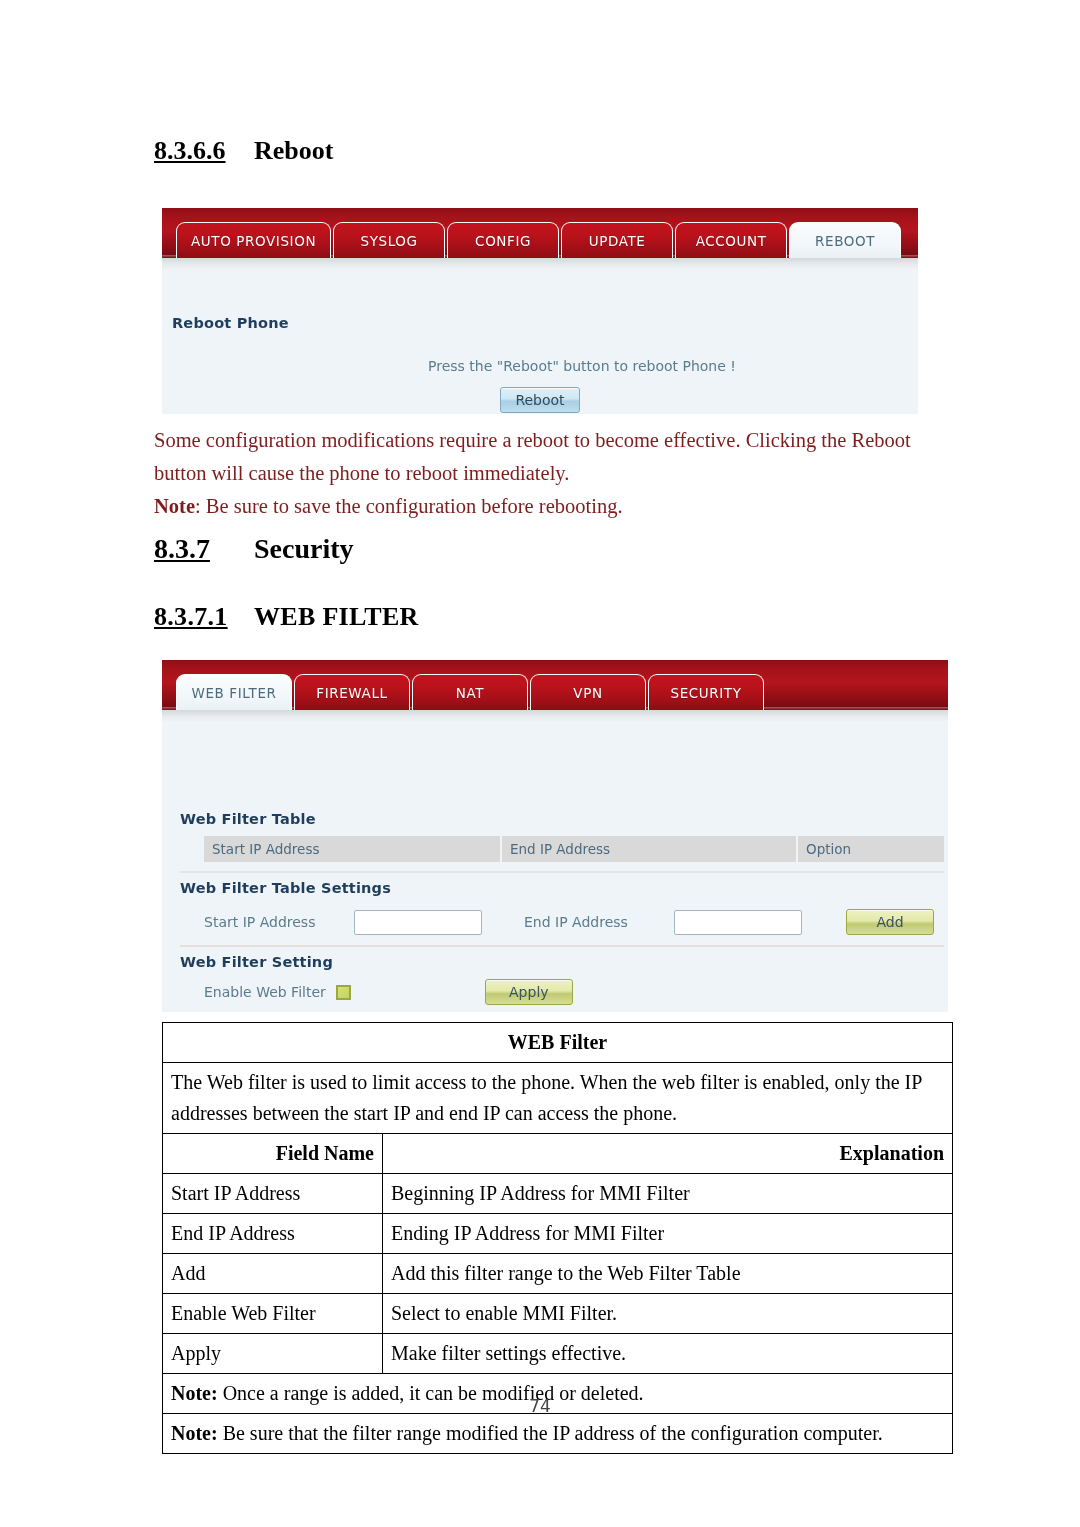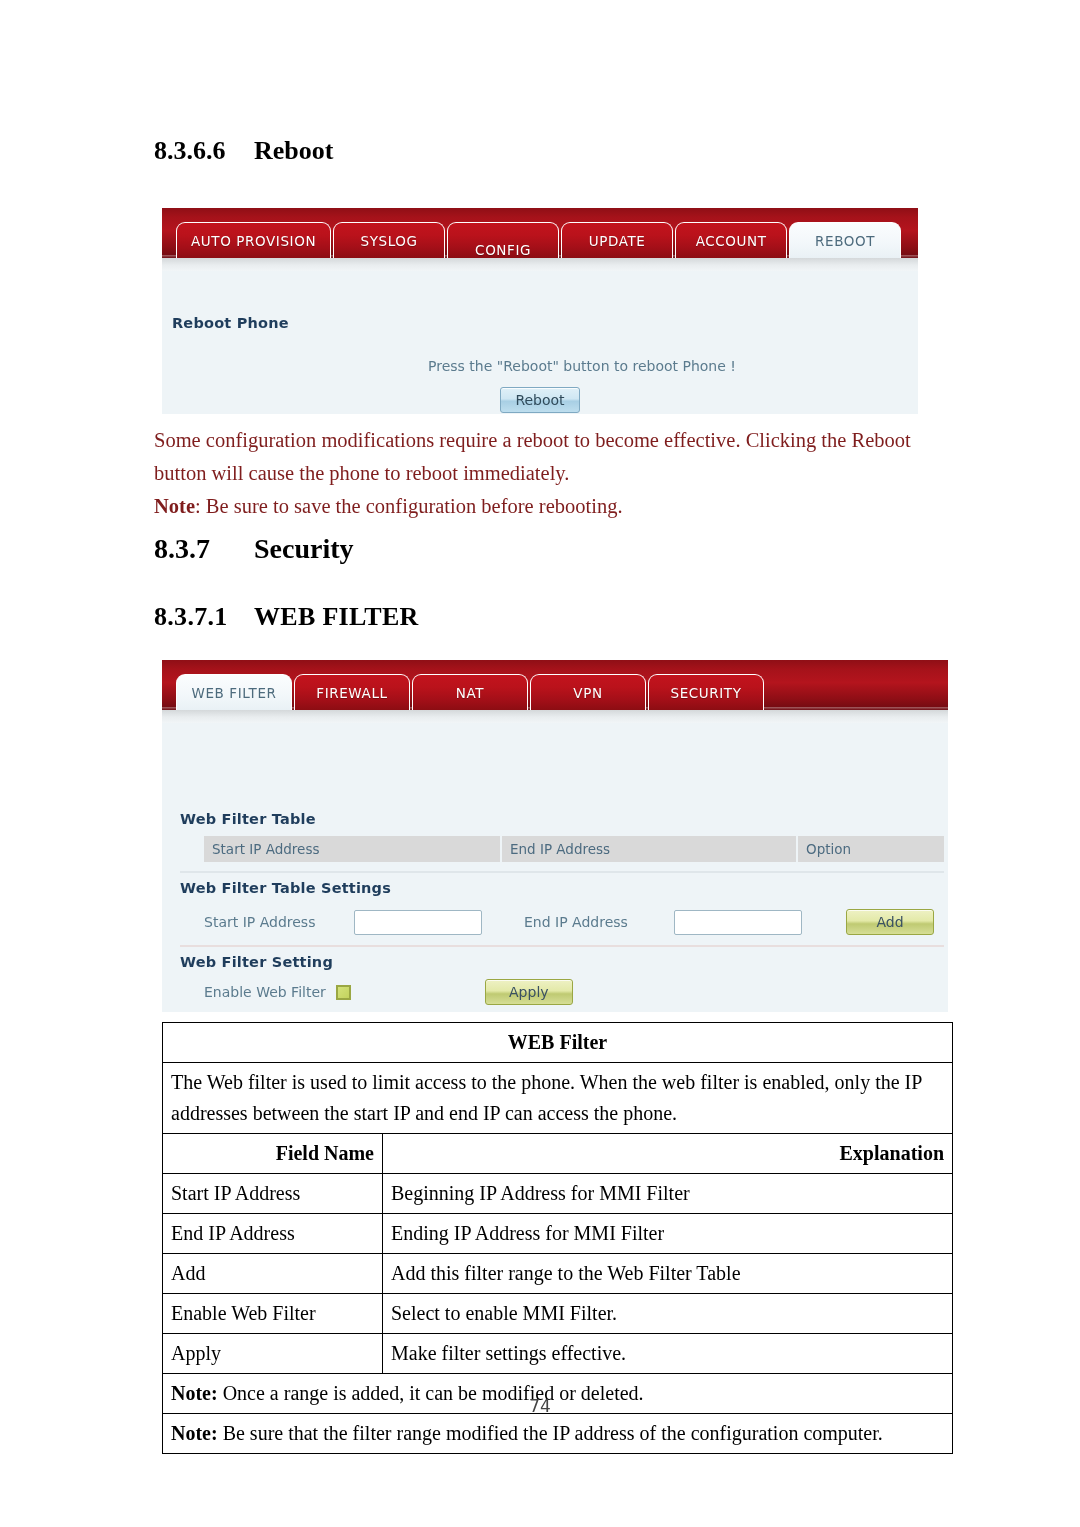--- a/index.html
+++ b/index.html
@@ -23,21 +23,21 @@
   }
 
   
   .h-sec {
     font-family: "Liberation Serif", serif;
     font-weight: bold;
     color: #000;
     display: flex;
     align-items: baseline;
   }
-  .h-sec .num { display: inline-block; }
+  .h-sec .num { display: inline-block; text-decoration: underline; }
   .h-sec .txt { display: inline-block; }
 
   .h-l4 { font-size: 26px; margin: 0; }
   .h-l4 .num { width: 100px; }
 
   .h-l3 { font-size: 28px; margin: 0; }
   .h-l3 .num { width: 100px; }
 
   .h-l4b { font-size: 26px; margin: 0; letter-spacing: 0.3px; }
   .h-l4b .num { width: 100px; }
@@ -249,21 +249,21 @@
 
   <div class="panel" style="position:absolute; left:162px; top:208px; width:756px; height:206px;">
     <div class="panel-head">
       <div class="tabs">
         <div class="tab">
           <span>AUTO PROVISION</span>
         </div>
         <div class="tab" style="min-width:112px;">
           <span>SYSLOG</span>
         </div>
-        <div class="tab" style="min-width:112px;align-items:flex-end;">
+        <div class="tab" style="min-width:112px;">
           <span>CONFIG</span>
         </div>
         <div class="tab" style="min-width:112px;">
           <span>UPDATE</span>
         </div>
         <div class="tab" style="min-width:112px;">
           <span>ACCOUNT</span>
         </div>
         <div class="tab active" style="min-width:112px;">
           <span>REBOOT</span>

